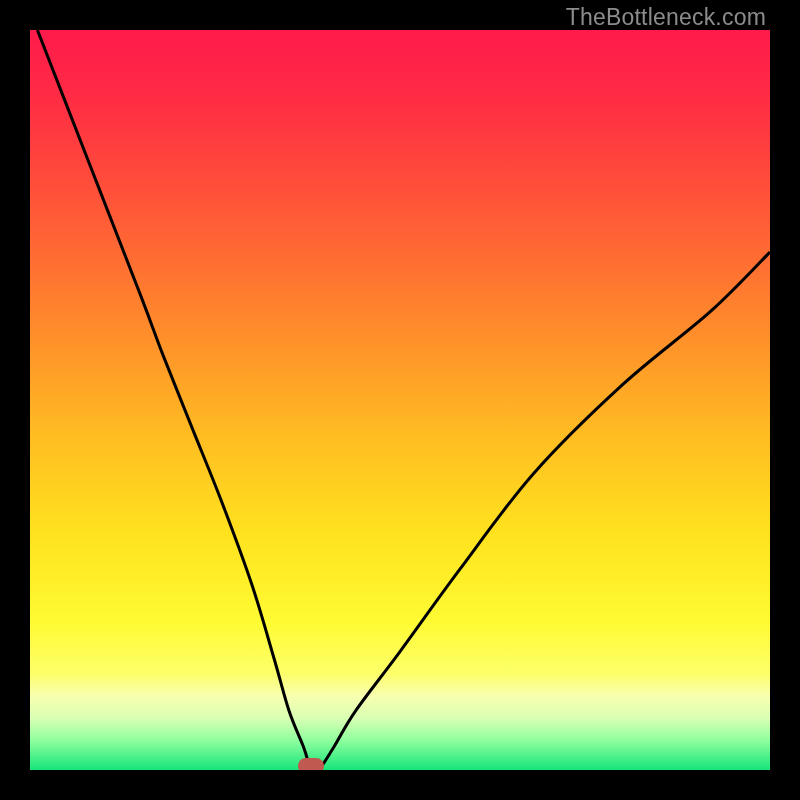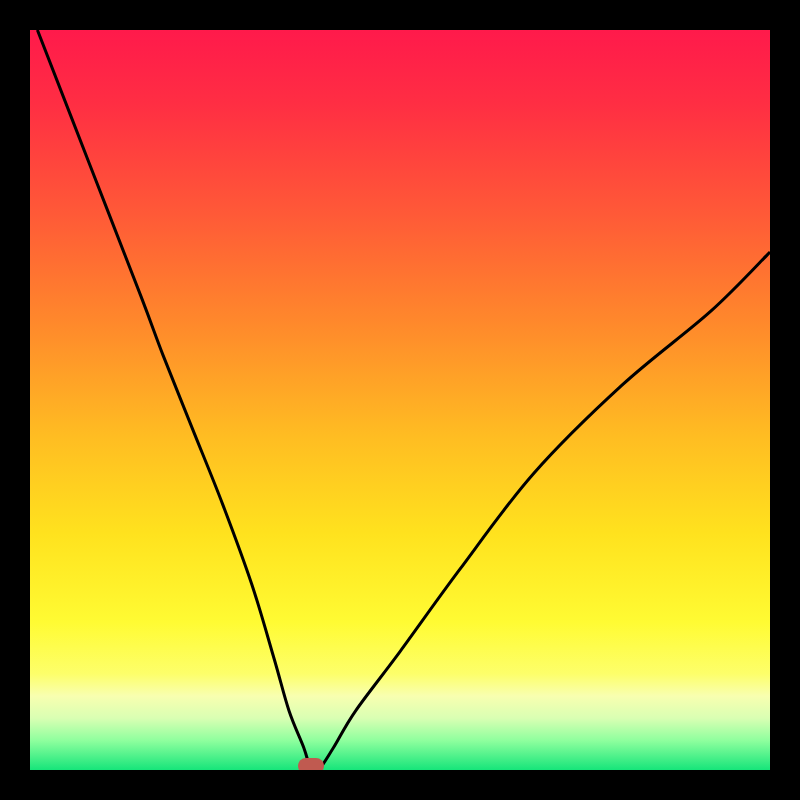--- a/index.html
+++ b/index.html
@@ -57,20 +57,21 @@
     height: 16px;
     background: #c05a50;
     border-radius: 8px;
   }
 </style>
 </head>
 <body>
 
 <div class="frame">
 
+  <div class="watermark">TheBottleneck.com</div>
 
   <div class="plot">
 
     <svg class="gradient" viewBox="0 0 740 740" preserveAspectRatio="none">
       <defs>
         <linearGradient id="bg-grad" x1="0" y1="0" x2="0" y2="1">
             <stop offset="0%" stop-color="#ff1a4b"></stop>
             <stop offset="10%" stop-color="#ff2e43"></stop>
             <stop offset="25%" stop-color="#ff5a37"></stop>
             <stop offset="40%" stop-color="#ff8a2b"></stop>

